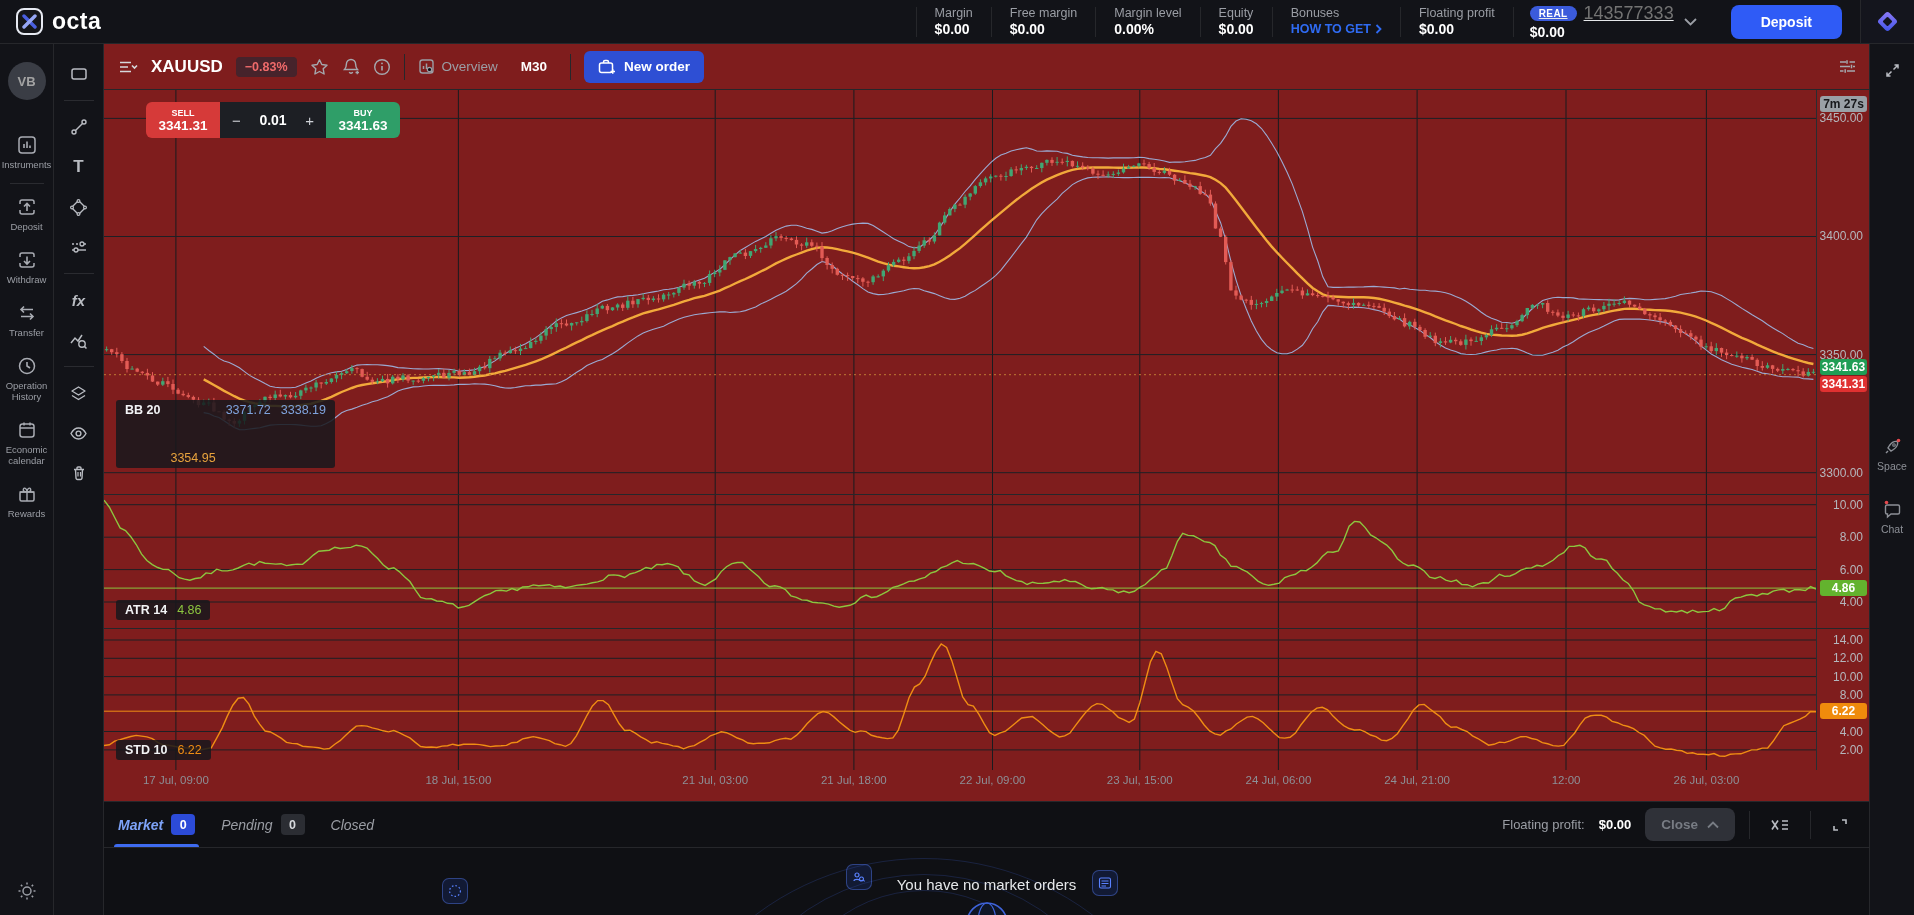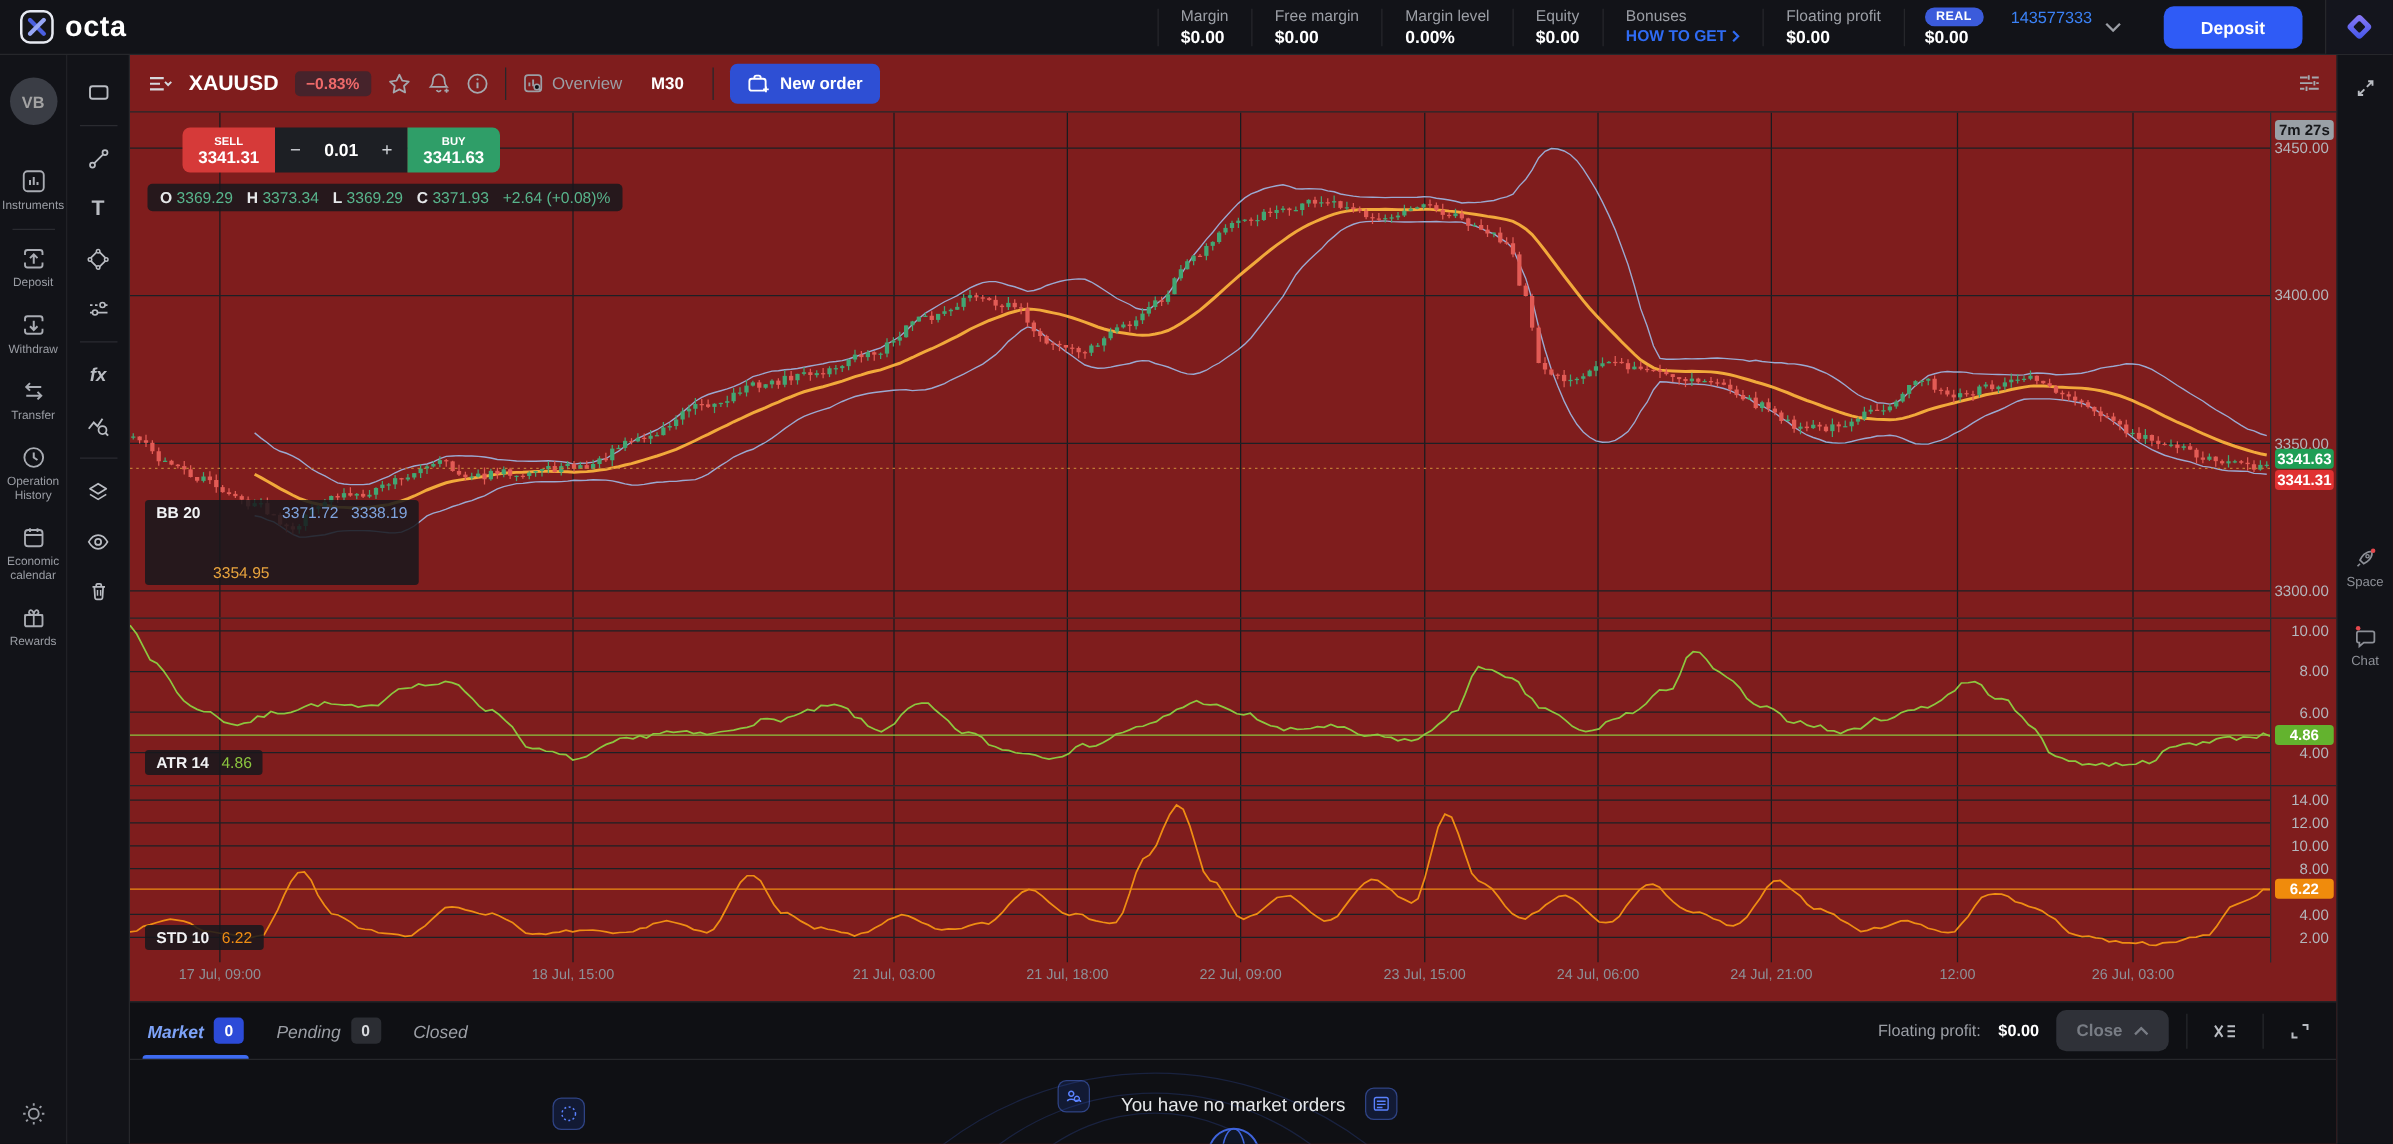--- a/index.html
+++ b/index.html
@@ -17,24 +17,24 @@
                 background:#15161a; display:flex; align-items:center; justify-content:center; }
   .brand-name { font-size:23px; font-weight:bold; color:#fff; letter-spacing:0.5px; }
   .tb-right { margin-left:auto; display:flex; align-items:center; height:100%; }
   .metric { padding:0 18px; border-left:1px solid #26272b; height:30px;
             display:flex; flex-direction:column; justify-content:center; }
   .metric .lab { font-size:12.5px; color:#9b9ea5; line-height:15px; }
   .metric .val { font-size:14px; font-weight:bold; color:#fff; line-height:17px; }
   .metric .link { font-size:12.5px; font-weight:bold; color:#2f6bf3; line-height:17px; cursor:pointer; display:flex; align-items:center; gap:4px;}
   .account { display:flex; align-items:center; gap:10px; padding:0 16px; border-left:1px solid #26272b; height:30px; cursor:pointer;}
   .acct-col { display:flex; flex-direction:column; }
-  .acct-top { display:flex; align-items:center; gap:22px; }
+  .acct-top { display:flex; align-items:center; gap:7px;text-decoration:underline; }
   .real-badge { background:#3b5bdb; color:#fff; font-size:10px; font-weight:bold;
                 border-radius:9px; padding:2px 9px; letter-spacing:0.4px;}
-  .acct-num { color:#3b82f6; font-size:13px; }
+  .acct-num { color:#737373; font-size:18px; }
   .acct-bal { color:#fff; font-size:14px; font-weight:bold; line-height:17px;}
   .chev { color:#9b9ea5; }
   .deposit-btn { background:#2f5bf6; color:#fff; border:none; border-radius:8px;
                  font-size:14px; font-weight:bold; padding:9px 30px; margin:0 18px;
                  cursor:pointer; font-family:inherit; }
   .tb-corner { width:54px; height:100%; border-left:1px solid #26272b; background:#14151d;
                display:flex; align-items:center; justify-content:center; cursor:pointer;}
   .diamond { width:15px; height:15px; transform:rotate(45deg); border-radius:3px;
              background:linear-gradient(135deg,#8f7bf7,#3f54e8); position:relative;}
   .diamond::after{ content:""; position:absolute; inset:4px; background:#14151d; border-radius:1px;}
@@ -1136,27 +1136,20 @@
       <div class="tw-step">
         <span class="sgn">−</span>
         <span class="vol">0.01</span>
         <span class="sgn">+</span>
       </div>
       <div class="tw-btn tw-buy">
         <span class="twl">BUY</span>
         <span class="twp">3341.63</span>
       </div>
     </div>
-    <div class="ohlc">
-      <span><b>O</b> <span class="v">3369.29</span></span>
-      <span><b>H</b> <span class="v">3373.34</span></span>
-      <span><b>L</b> <span class="v">3369.29</span></span>
-      <span><b>C</b> <span class="v">3371.93</span></span>
-      <span class="v">+2.64 (+0.08)%</span>
-    </div>
     <div class="ind-pill" style="bottom:26px;">
       <span class="iname">BB 20</span>
       <span style="color:#e8a33d;margin-top:48px;">3354.95</span>
       <span style="color:#7fa3dd;">3371.72</span>
       <span style="color:#7fa3dd;">3338.19</span>
     </div>
   <div class="axiscol" style="left: 1712px; width: 53px;">
         <span class="tick" style="top: 28.3509px;">3450.00</span>
         <span class="tick" style="top: 146.48px;">3400.00</span>
         <span class="tick" style="top: 264.608px;">3350.00</span>

